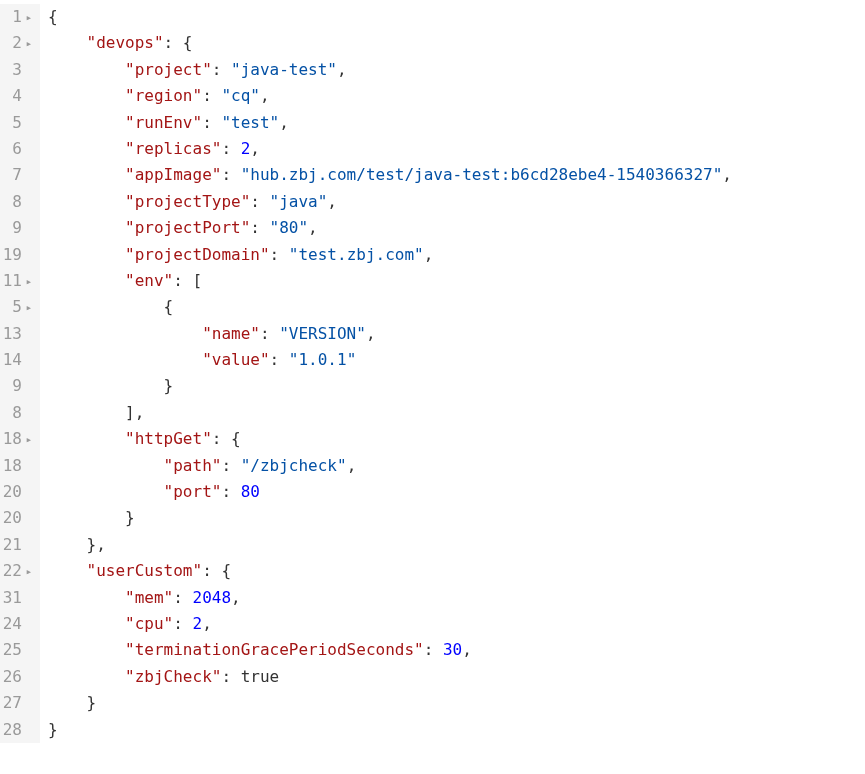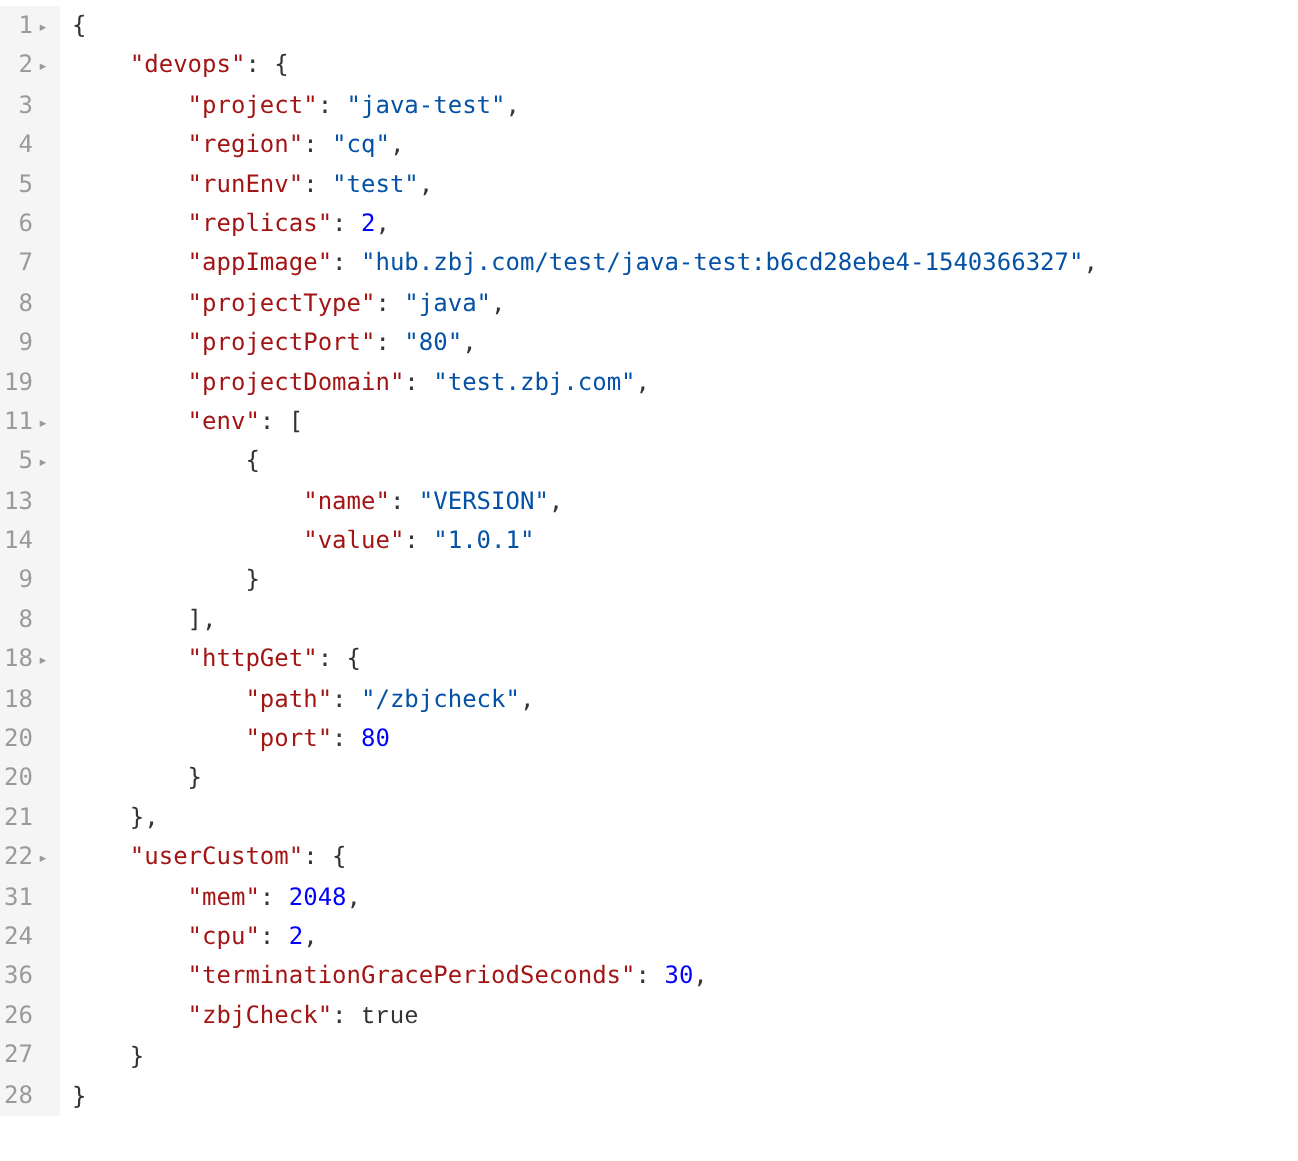--- a/index.html
+++ b/index.html
@@ -44,21 +44,21 @@
     white-space: pre;
   }
   .codecol .cl {
     display: block;
   }
   
   .p  { color: #333; }          
   .k  { color: #a31515; }       
   .s  { color: #0451a5; }       
   .n  { color: #0000ff; }       
-  .b  { color: #333; font-family: Liberation Mono, monospace; }          
+  .b  { color: #333; }          
 </style>
 </head>
 <body>
 
 <div class="editor">
   <div class="gutter" id="gutter">
       <span class="ln"><span>1</span><span class="fold">▸</span></span>
       <span class="ln"><span>2</span><span class="fold">▸</span></span>
       <span class="ln"><span>3</span><span class="fold"></span></span>
       <span class="ln"><span>4</span><span class="fold"></span></span>
@@ -75,19 +75,19 @@
       <span class="ln"><span>9</span><span class="fold"></span></span>
       <span class="ln"><span>8</span><span class="fold"></span></span>
       <span class="ln"><span>18</span><span class="fold">▸</span></span>
       <span class="ln"><span>18</span><span class="fold"></span></span>
       <span class="ln"><span>20</span><span class="fold"></span></span>
       <span class="ln"><span>20</span><span class="fold"></span></span>
       <span class="ln"><span>21</span><span class="fold"></span></span>
       <span class="ln"><span>22</span><span class="fold">▸</span></span>
       <span class="ln"><span>31</span><span class="fold"></span></span>
       <span class="ln"><span>24</span><span class="fold"></span></span>
-      <span class="ln"><span>36</span><span class="fold"></span></span>
+      <span class="ln"><span>25</span><span class="fold"></span></span>
       <span class="ln"><span>26</span><span class="fold"></span></span>
       <span class="ln"><span>27</span><span class="fold"></span></span>
       <span class="ln"><span>28</span><span class="fold"></span></span>
     </div>
   <div class="codecol" id="codecol"><span class="cl"><span class="p">{</span></span><span class="cl"><span>    </span><span class="k">"devops"</span><span class="p">: {</span></span><span class="cl"><span>        </span><span class="k">"project"</span><span class="p">: </span><span class="s">"java-test"</span><span class="p">,</span></span><span class="cl"><span>        </span><span class="k">"region"</span><span class="p">: </span><span class="s">"cq"</span><span class="p">,</span></span><span class="cl"><span>        </span><span class="k">"runEnv"</span><span class="p">: </span><span class="s">"test"</span><span class="p">,</span></span><span class="cl"><span>        </span><span class="k">"replicas"</span><span class="p">: </span><span class="n">2</span><span class="p">,</span></span><span class="cl"><span>        </span><span class="k">"appImage"</span><span class="p">: </span><span class="s">"hub.zbj.com/test/java-test:b6cd28ebe4-1540366327"</span><span class="p">,</span></span><span class="cl"><span>        </span><span class="k">"projectType"</span><span class="p">: </span><span class="s">"java"</span><span class="p">,</span></span><span class="cl"><span>        </span><span class="k">"projectPort"</span><span class="p">: </span><span class="s">"80"</span><span class="p">,</span></span><span class="cl"><span>        </span><span class="k">"projectDomain"</span><span class="p">: </span><span class="s">"test.zbj.com"</span><span class="p">,</span></span><span class="cl"><span>        </span><span class="k">"env"</span><span class="p">: [</span></span><span class="cl"><span>            </span><span class="p">{</span></span><span class="cl"><span>                </span><span class="k">"name"</span><span class="p">: </span><span class="s">"VERSION"</span><span class="p">,</span></span><span class="cl"><span>                </span><span class="k">"value"</span><span class="p">: </span><span class="s">"1.0.1"</span></span><span class="cl"><span>            </span><span class="p">}</span></span><span class="cl"><span>        </span><span class="p">],</span></span><span class="cl"><span>        </span><span class="k">"httpGet"</span><span class="p">: {</span></span><span class="cl"><span>            </span><span class="k">"path"</span><span class="p">: </span><span class="s">"/zbjcheck"</span><span class="p">,</span></span><span class="cl"><span>            </span><span class="k">"port"</span><span class="p">: </span><span class="n">80</span></span><span class="cl"><span>        </span><span class="p">}</span></span><span class="cl"><span>    </span><span class="p">},</span></span><span class="cl"><span>    </span><span class="k">"userCustom"</span><span class="p">: {</span></span><span class="cl"><span>        </span><span class="k">"mem"</span><span class="p">: </span><span class="n">2048</span><span class="p">,</span></span><span class="cl"><span>        </span><span class="k">"cpu"</span><span class="p">: </span><span class="n">2</span><span class="p">,</span></span><span class="cl"><span>        </span><span class="k">"terminationGracePeriodSeconds"</span><span class="p">: </span><span class="n">30</span><span class="p">,</span></span><span class="cl"><span>        </span><span class="k">"zbjCheck"</span><span class="p">: </span><span class="b">true</span></span><span class="cl"><span>    </span><span class="p">}</span></span><span class="cl"><span class="p">}</span></span></div>
 </div>
 
 </body></html>

